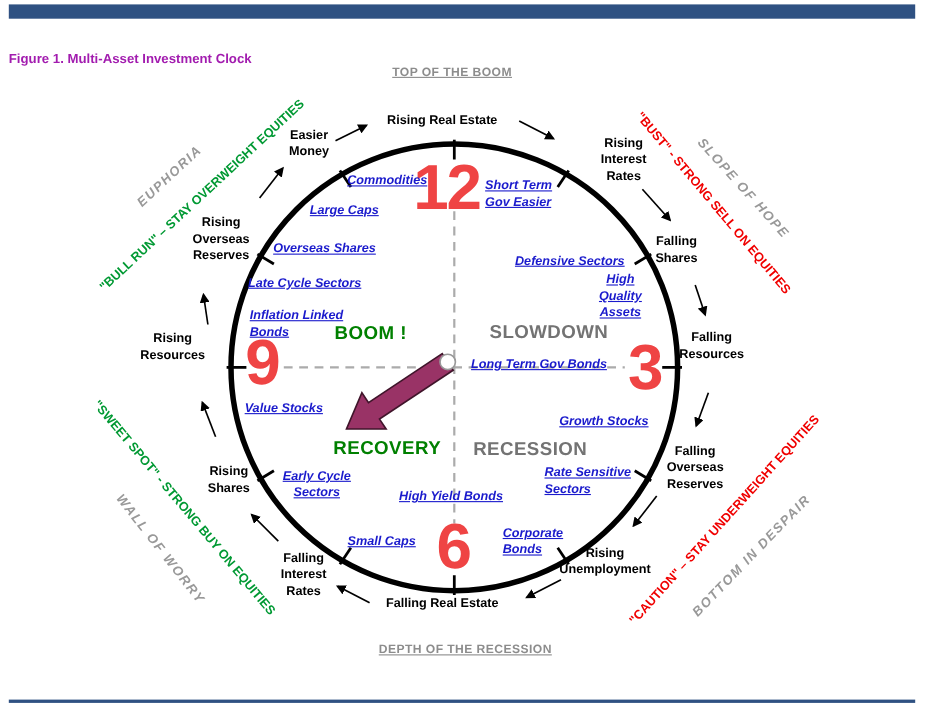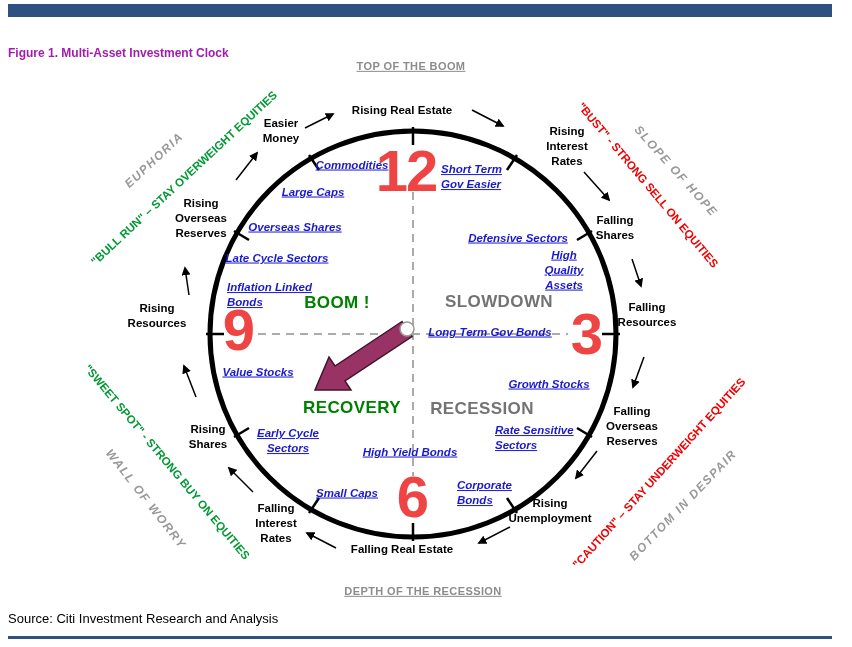--- a/index.html
+++ b/index.html
@@ -145,15 +145,14 @@
 
   <div class="diag diag-gray" style="left:154px;top:160px;transform:translate(-50%,-50%) rotate(-43deg);">EUPHORIA</div>
   <div class="diag diag-green" style="left:184px;top:178px;transform:translate(-50%,-50%) rotate(-43deg);">"BULL RUN" – STAY OVERWEIGHT EQUITIES</div>
   <div class="diag diag-gray" style="left:676px;top:171px;transform:translate(-50%,-50%) rotate(48deg);">SLOPE OF HOPE</div>
   <div class="diag diag-red" style="left:648px;top:185px;transform:translate(-50%,-50%) rotate(50deg);">"BUST" -  STRONG SELL ON EQUITIES</div>
   <div class="diag diag-green" style="left:167px;top:462px;transform:translate(-50%,-50%) rotate(50deg);">"SWEET SPOT" - STRONG BUY ON EQUITIES</div>
   <div class="diag diag-gray" style="left:146px;top:499px;transform:translate(-50%,-50%) rotate(52deg);">WALL OF WORRY</div>
   <div class="diag diag-red" style="left:659px;top:473px;transform:translate(-50%,-50%) rotate(-48deg);">"CAUTION"  –  STAY UNDERWEIGHT EQUITIES</div>
   <div class="diag diag-gray" style="left:683px;top:505px;transform:translate(-50%,-50%) rotate(-46deg);">BOTTOM IN DESPAIR</div>
 
-  <div class="source">Source: Citi Investment Research and Analysis</div>
   <div class="bar-bottom"></div>
 </div>
 
 </body></html>

